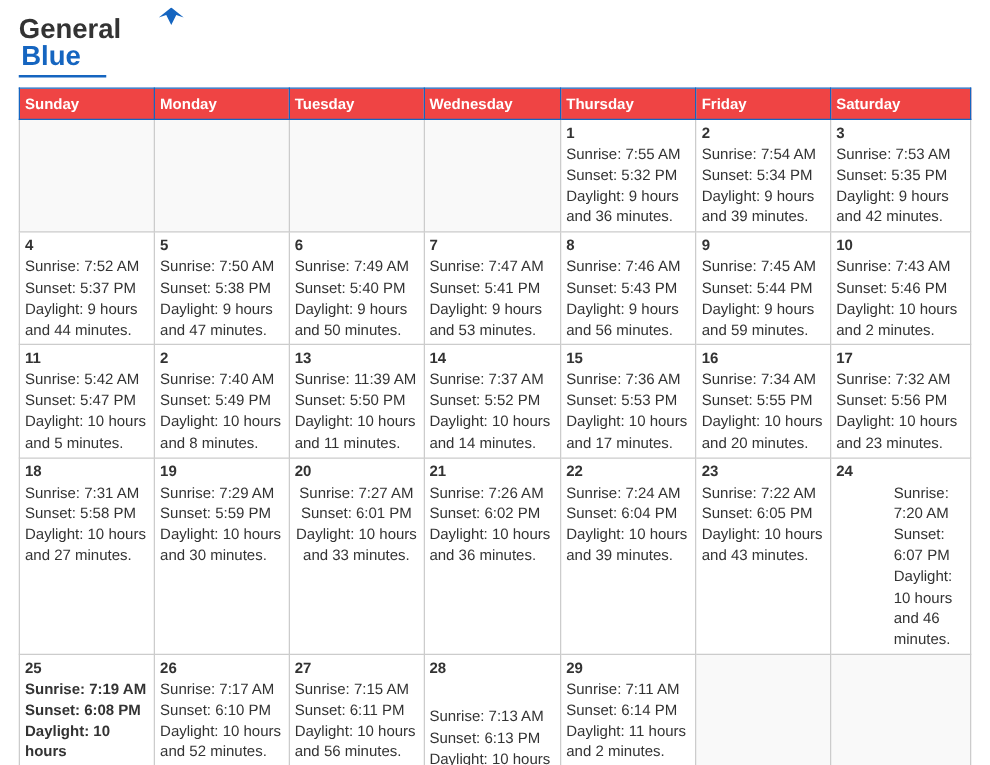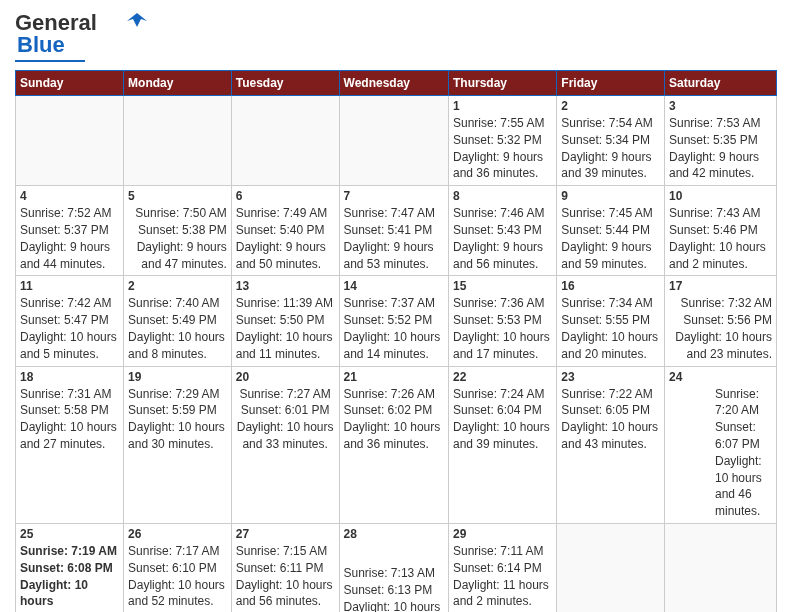--- a/index.html
+++ b/index.html
@@ -21,21 +21,21 @@
       align-items: flex-start;
       margin-bottom: 8px;
     }
     .logo {
       display: flex;
       flex-direction: column;
       align-items: flex-start;
     }
     .logo-row {
       display: flex;
-      align-items: center;
+      align-items: flex-start;
       gap: 28px;
     }
     .logo-line {
       width: 70px;
       height: 2px;
       background: #1565c0;
       margin-top: 2px;
     }
     .title-block {
       text-align: right;
@@ -48,21 +48,21 @@
     }
     .location {
       font-size: 14px;
       color: #555;
     }
     .calendar {
       width: 100%;
       border-collapse: collapse;
     }
     .calendar th {
-      background: #7f1d1d;
+      background: #ef4444;
       color: #fff;
       font-size: 12px;
       font-weight: bold;
       padding: 5px 4px;
       text-align: left;
       border: 1px solid #1565c0;
     }
     .calendar td {
       border: 1px solid #ccc;
       vertical-align: top;
@@ -157,21 +157,21 @@
         <tr>
           <td>
             <span class="day-num">4</span>
             <div class="day-info" style="white-space: pre-line;">Sunrise: 7:52 AM
 Sunset: 5:37 PM
 Daylight: 9 hours
 and 44 minutes.</div>
           </td>
           <td>
             <span class="day-num">5</span>
-            <div class="day-info" style="white-space: pre-line; text-align: right;">Sunrise: 7:50 AM
+            <div class="day-info" style="white-space: pre-line;">Sunrise: 7:50 AM
 Sunset: 5:38 PM
 Daylight: 9 hours
 and 47 minutes.</div>
           </td>
           <td>
             <span class="day-num">6</span>
             <div class="day-info" style="white-space: pre-line;">Sunrise: 7:49 AM
 Sunset: 5:40 PM
 Daylight: 9 hours
 and 50 minutes.</div>
@@ -201,21 +201,21 @@
             <span class="day-num">10</span>
             <div class="day-info" style="white-space: pre-line;">Sunrise: 7:43 AM
 Sunset: 5:46 PM
 Daylight: 10 hours
 and 2 minutes.</div>
           </td>
         </tr>
         <tr>
           <td>
             <span class="day-num">11</span>
-            <div class="day-info" style="white-space: pre-line;">Sunrise: 7:42 AM
+            <div class="day-info" style="white-space: pre-line;">Sunrise: 5:42 AM
 Sunset: 5:47 PM
 Daylight: 10 hours
 and 5 minutes.</div>
           </td>
           <td>
             <span class="day-num">2</span>
             <div class="day-info" style="white-space: pre-line;">Sunrise: 7:40 AM
 Sunset: 5:49 PM
 Daylight: 10 hours
 and 8 minutes.</div>
@@ -243,21 +243,21 @@
           </td>
           <td>
             <span class="day-num">16</span>
             <div class="day-info" style="white-space: pre-line;">Sunrise: 7:34 AM
 Sunset: 5:55 PM
 Daylight: 10 hours
 and 20 minutes.</div>
           </td>
           <td>
             <span class="day-num">17</span>
-            <div class="day-info" style="white-space: pre-line; text-align: right;">Sunrise: 7:32 AM
+            <div class="day-info" style="white-space: pre-line;">Sunrise: 7:32 AM
 Sunset: 5:56 PM
 Daylight: 10 hours
 and 23 minutes.</div>
           </td>
         </tr>
         <tr>
           <td>
             <span class="day-num">18</span>
             <div class="day-info" style="white-space: pre-line;">Sunrise: 7:31 AM
 Sunset: 5:58 PM

